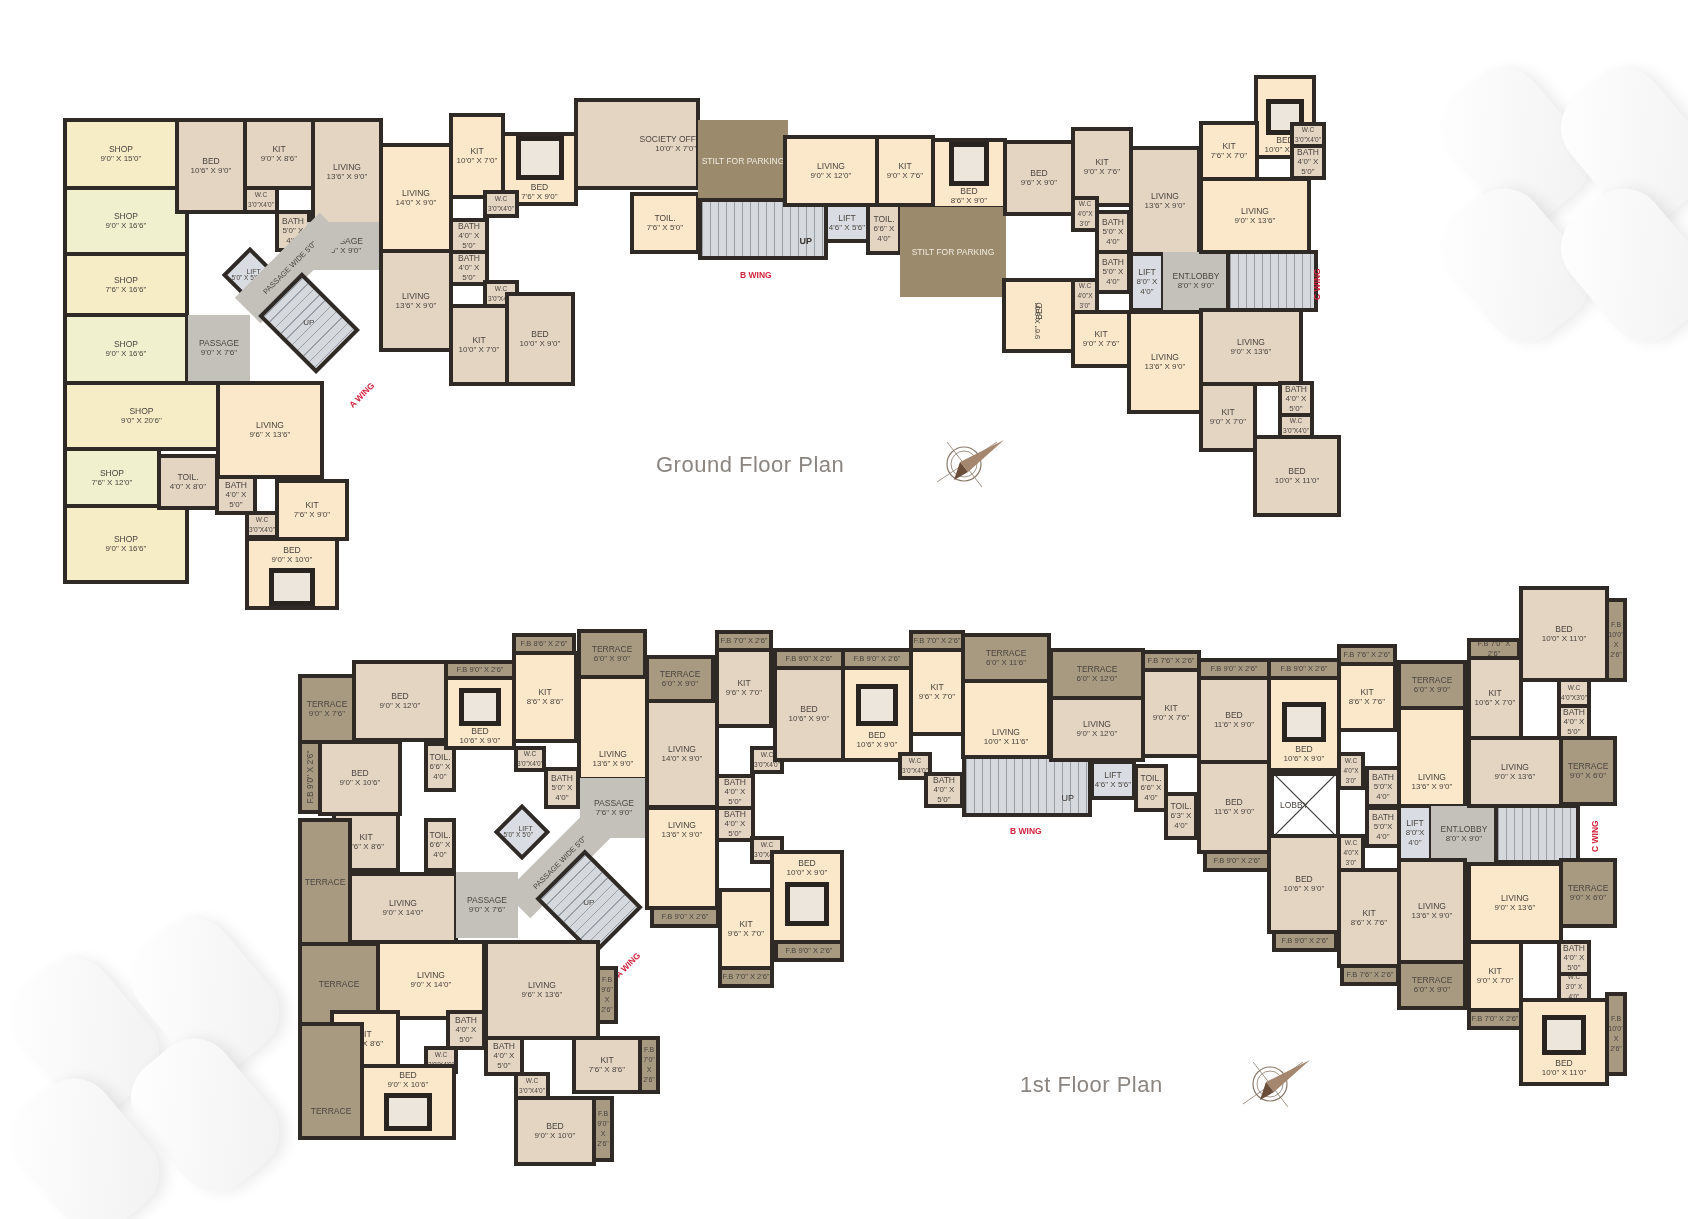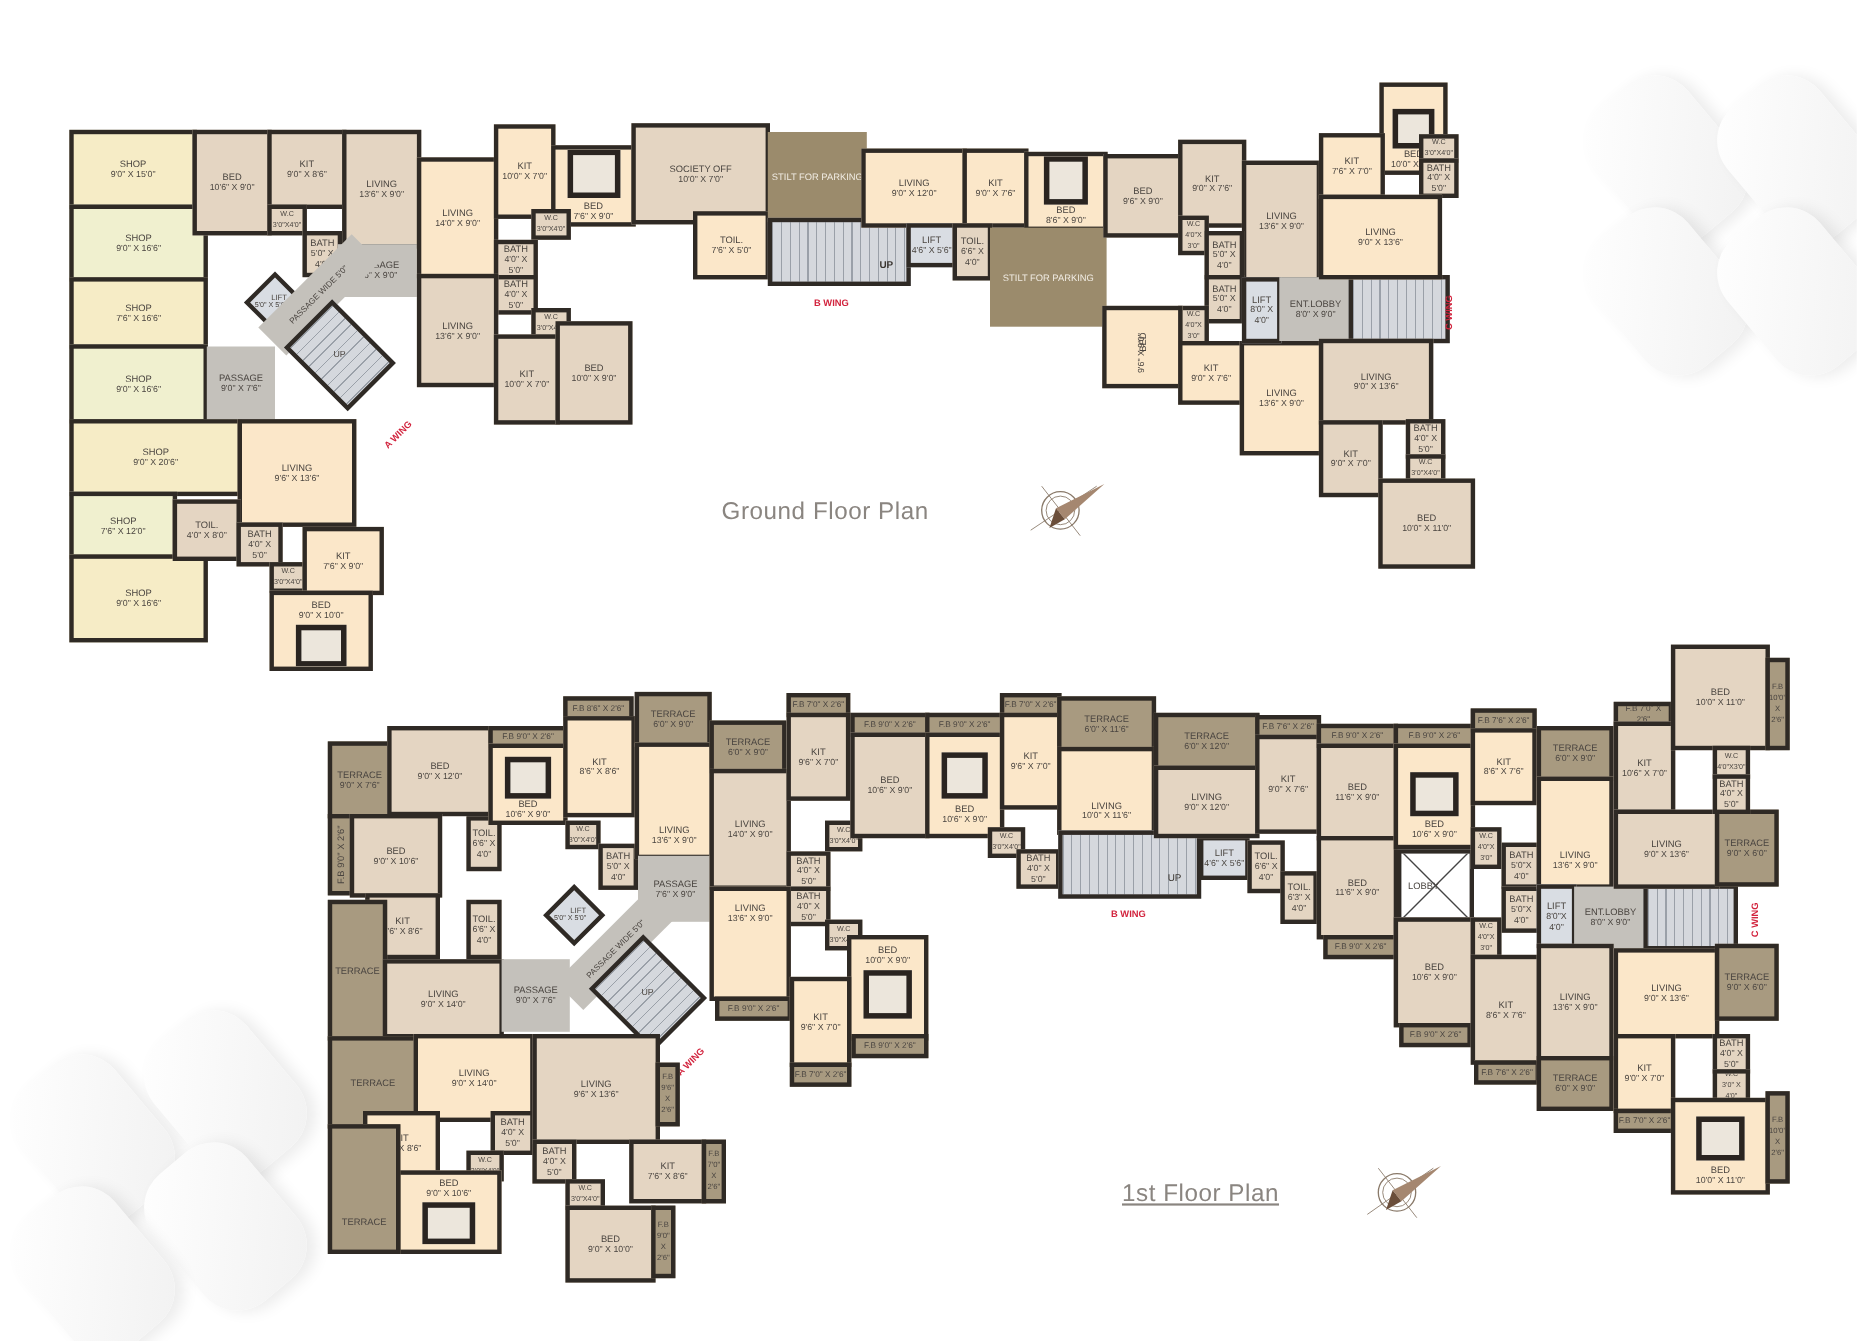--- a/index.html
+++ b/index.html
@@ -146,21 +146,21 @@
       </div>
     <div class="room c-beige" style="left:449px;top:304px;width:60px;height:82px;">
         <span class="nm">KIT</span>
         <span class="dm">10'0" X 7'0"</span>
       </div>
     <div class="room c-beige" style="left:505px;top:292px;width:70px;height:94px;">
         <span class="nm">BED</span>
         <span class="dm">10'0" X 9'0"</span>
       </div>
 
-    <div class="room c-beige" style="left:574px;top:112px;width:126px;height:92px;">
+    <div class="room c-beige" style="left:574px;top:98px;width:126px;height:92px;align-items:flex-end;">
         <span class="nm">SOCIETY OFF</span>
         <span class="dm">10'0" X 7'0"</span>
       </div>
     <div class="room c-cream" style="left:630px;top:192px;width:70px;height:62px;">
         <span class="nm">TOIL.</span>
         <span class="dm">7'6" X 5'0"</span>
       </div>
     <div class="room c-stilt" style="left:698px;top:120px;width:90px;height:82px;border:none;color:#f0ebe2;">
         <span class="nm">STILT FOR PARKING</span>
       </div>
@@ -736,21 +736,21 @@
       </div>
     <div class="room c-cream" style="left:1519px;top:998px;width:90px;height:88px;justify-content:flex-end;padding-bottom:4px;">
         <span style="width:34px;height:30px;background:#ece6dc;border:5px solid #2a2420;margin-bottom:3px;"></span>
         <span class="nm">BED</span>
         <span class="dm">10'0" X 11'0"</span>
       </div>
     <div class="room c-terr rot90" style="left:1605px;top:992px;width:22px;height:84px;font-size:7px;">
         <span>F.B 10'0" X 2'6"</span>
       </div>
 
-    <div class="title" style="left:1020px;top:1072px;text-decoration:underline;">1st Floor Plan</div>
+    <div class="title" style="left:1020px;top:1072px;">1st Floor Plan</div>
     <svg class="compass" style="left:1238px;top:1052px;" width="80" height="60" viewBox="0 0 80 60">
       <circle cx="32" cy="32" r="17" fill="none" stroke="#8a7a6a" stroke-width="1.2"></circle>
       <circle cx="32" cy="32" r="13" fill="none" stroke="#8a7a6a" stroke-width="0.8"></circle>
       <line x1="5" y1="52" x2="65" y2="10" stroke="#8a7a6a" stroke-width="0.8"></line>
       <line x1="15" y1="10" x2="50" y2="55" stroke="#8a7a6a" stroke-width="0.8"></line>
       <polygon points="72,8 28,30 36,40" fill="#a58770"></polygon>
       <polygon points="28,30 36,40 22,48" fill="#6b4e3a"></polygon>
     </svg>
   </div>
 </div>

